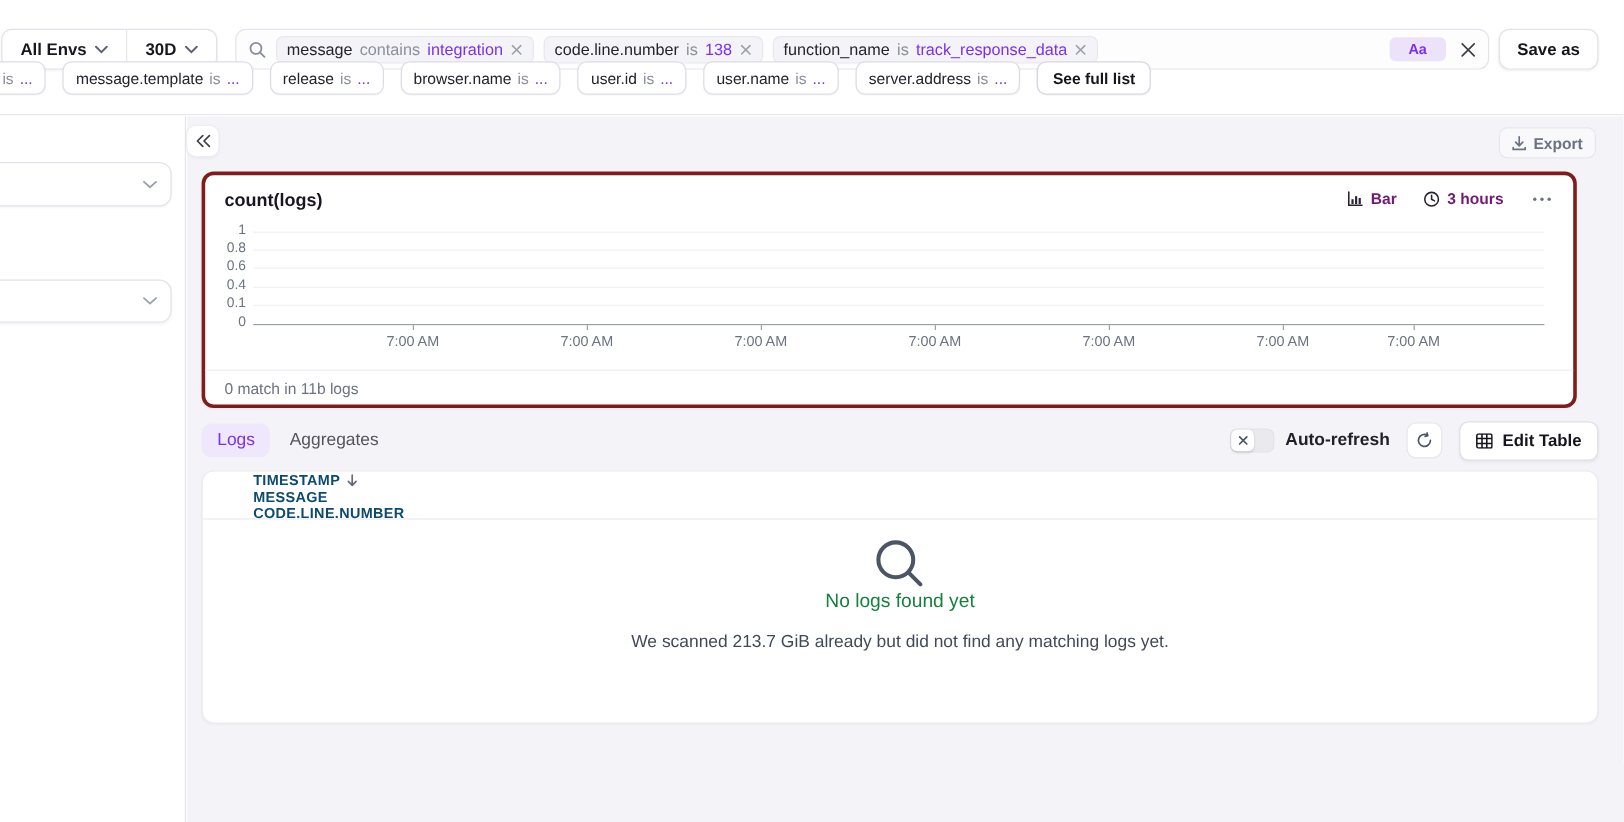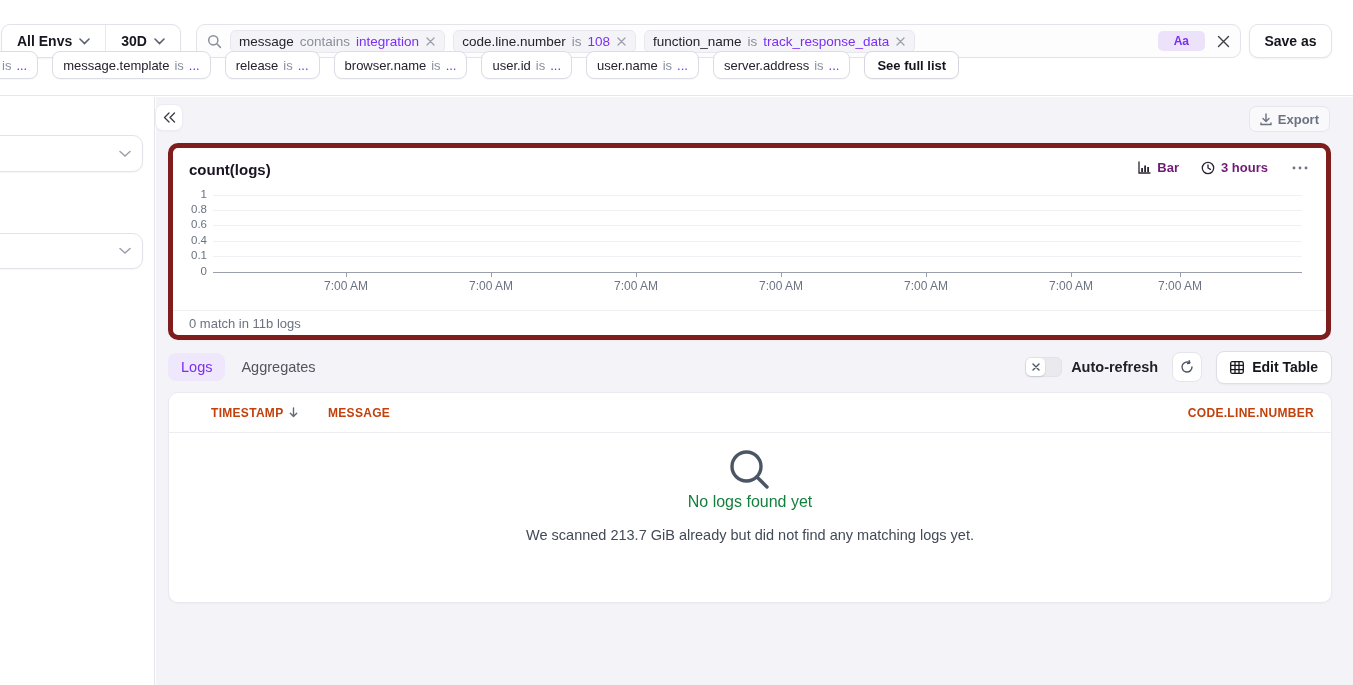--- a/index.html
+++ b/index.html
@@ -36,21 +36,21 @@
   .side-select .chev { position:absolute; right:11px; top:50%; transform:translateY(-50%); }
   .side-select.s1 { top:38px; height:37px; }
   .side-select.s2 { top:136px; height:36px; }
 
   
   .content { position:absolute; top:97px; left:156px; right:0; bottom:0; background:#f4f4f8; }
   .collapse-btn { position:absolute; left:-1px; top:7px; width:28px; height:27px; background:#fff; border:1px solid #ececf2; border-radius:8px; display:flex; align-items:center; justify-content:center; cursor:pointer; box-shadow:0 1px 2px rgba(20,20,40,.03); }
   .export-btn { position:absolute; right:23px; top:9px; height:26px; display:flex; align-items:center; gap:6px; padding:0 10px; background:#f9f9fb; border:1px solid #e6e6ee; border-radius:7px; font-size:13px; font-weight:600; color:#6b7280; cursor:pointer; }
 
   
-  .chart-card { position:absolute; left:12px; right:22px; top:46px; height:197px; background:#fff; border:5px solid #7f1d1d; border-radius:10px; box-shadow:0 1px 2px rgba(20,20,40,.03); }
+  .chart-card { position:absolute; left:12px; right:39px; top:46px; height:197px; background:#fff; border:3px solid #7f1d1d; border-radius:10px; box-shadow:0 1px 2px rgba(20,20,40,.03); }
   .chart-title { position:absolute; left:16px; top:13px; font-size:15px; font-weight:700; color:#1a1523; }
   .chart-controls { position:absolute; right:16px; top:12px; display:flex; align-items:center; gap:22px; }
   .chart-opt { display:flex; align-items:center; gap:6px; font-size:13px; font-weight:700; color:#701a75; cursor:pointer; }
   .more-btn { display:flex; align-items:center; cursor:pointer; padding:2px; }
 
   .y-label { position:absolute; left:0; width:34px; text-align:right; font-size:11.5px; color:#6b7280; }
   .gridline { position:absolute; left:40px; right:24px; height:1px; background:#f1f1f5; }
   .baseline { position:absolute; left:40px; right:24px; height:1px; background:#9aa0ab; top:124px; }
   .tick { position:absolute; width:1px; height:4px; background:#9aa0ab; top:125px; }
   .x-label { position:absolute; top:131px; transform:translateX(-50%); font-size:12px; color:#6b7280; white-space:nowrap; }
@@ -63,21 +63,21 @@
   .tab.inactive { color:#56525e; margin-left:16px; }
   .refresh-controls { margin-left:auto; display:flex; align-items:center; }
   .toggle { width:37px; height:20px; background:#e9e9ee; border:1px solid #e2e2e9; border-radius:6px; position:relative; cursor:pointer; }
   .toggle-thumb { position:absolute; left:0; top:0; width:19px; height:18px; background:#fff; border-radius:5px; box-shadow:0 1px 2px rgba(20,20,40,.15); display:flex; align-items:center; justify-content:center; }
   .auto-label { font-size:14.5px; font-weight:700; color:#23202b; margin-left:9px; }
   .refresh-btn { width:30px; height:30px; margin-left:14px; background:#fff; border:1px solid #e4e4eb; border-radius:8px; display:flex; align-items:center; justify-content:center; cursor:pointer; }
   .edit-table-btn { height:33px; margin-left:14px; padding:0 13px; background:#fff; border:1px solid #dedee8; border-radius:8px; display:flex; align-items:center; gap:8px; font-size:14px; font-weight:700; color:#15151d; box-shadow:0 1px 2px rgba(20,20,40,.05); cursor:pointer; }
 
   
   .table-card { position:absolute; left:12px; right:21px; top:295px; height:211px; background:#fff; border:1px solid #e9e9f0; border-radius:10px; box-shadow:0 1px 2px rgba(20,20,40,.03); }
-  .table-header { height:40px; border-bottom:1px solid #ececf1; display:flex; align-items:center; padding-left:42px; font-size:12px; font-weight:700; color:#c2410c; letter-spacing:.3px; }
+  .table-header { height:40px; border-bottom:1px solid #ececf1; display:flex; align-items:flex-start; padding-left:42px; font-size:12px; font-weight:700; color:#0c4a6e; letter-spacing:.3px;flex-direction:column; }
   .col-timestamp { width:117px; display:flex; align-items:center; gap:6px; cursor:pointer; }
   .col-message { flex:1; }
   .col-number { padding-right:17px; }
   .empty-state { position:absolute; left:0; right:0; top:40px; bottom:0; text-align:center; }
   .empty-icon { margin:14px auto 0; width:46px; height:46px; }
   .empty-title { font-size:16px; font-weight:500; color:#15803d; }
   .empty-line { margin-top:9px; font-size:14.5px; color:#434a57; line-height:20px; }
   .empty-line.first { margin-top:14px; }
   .scan-link { color:#7b2ff0; font-weight:700; cursor:pointer; }
 </style>
@@ -121,21 +121,21 @@
         <span class="chip-x">
           <svg width="9" height="9" viewBox="0 0 9 9">
               <path d="M1 1 L8 8 M8 1 L1 8" stroke="#9aa0ab" stroke-width="1.3" stroke-linecap="round"></path>
             </svg>
         </span>
       </span>
 
       <span class="filter-chip">
         <span class="fc-key">code.line.number</span>
         <span class="fc-op">is</span>
-        <span class="fc-val">108</span>
+        <span class="fc-val">138</span>
         <span class="chip-x">
           <svg width="9" height="9" viewBox="0 0 9 9">
               <path d="M1 1 L8 8 M8 1 L1 8" stroke="#9aa0ab" stroke-width="1.3" stroke-linecap="round"></path>
             </svg>
         </span>
       </span>
 
       <span class="filter-chip">
         <span class="fc-key">function_name</span>
         <span class="fc-op">is</span>

